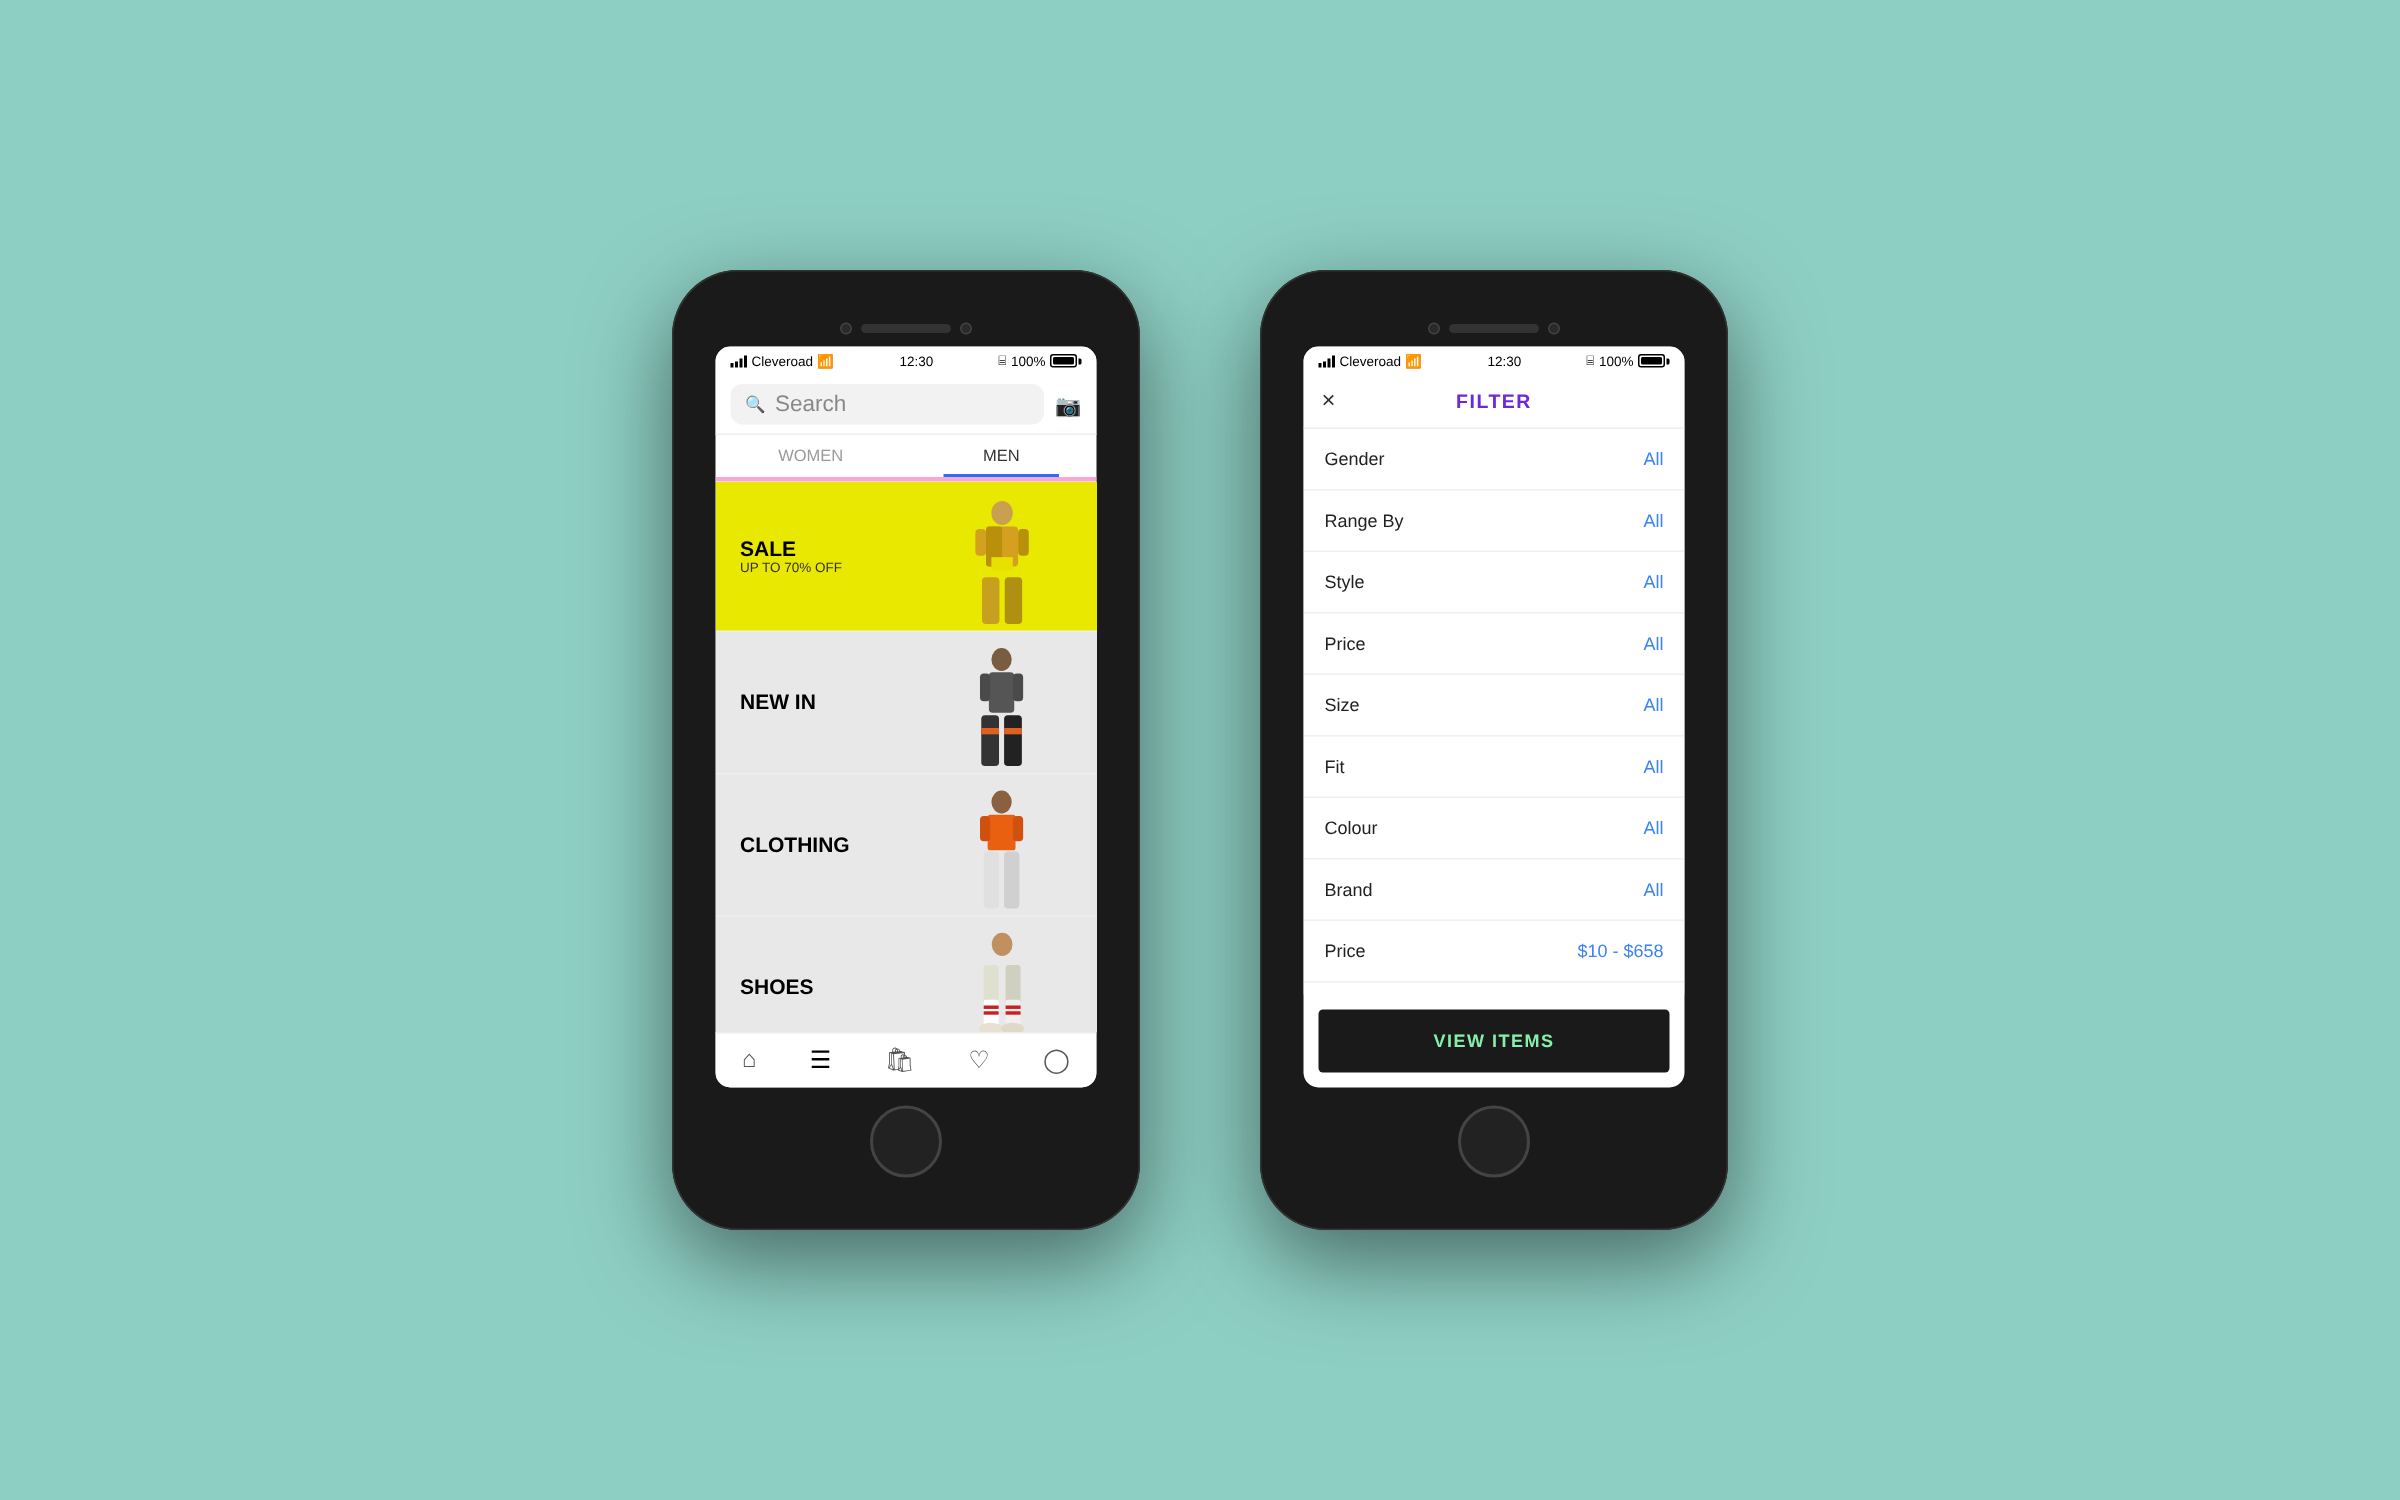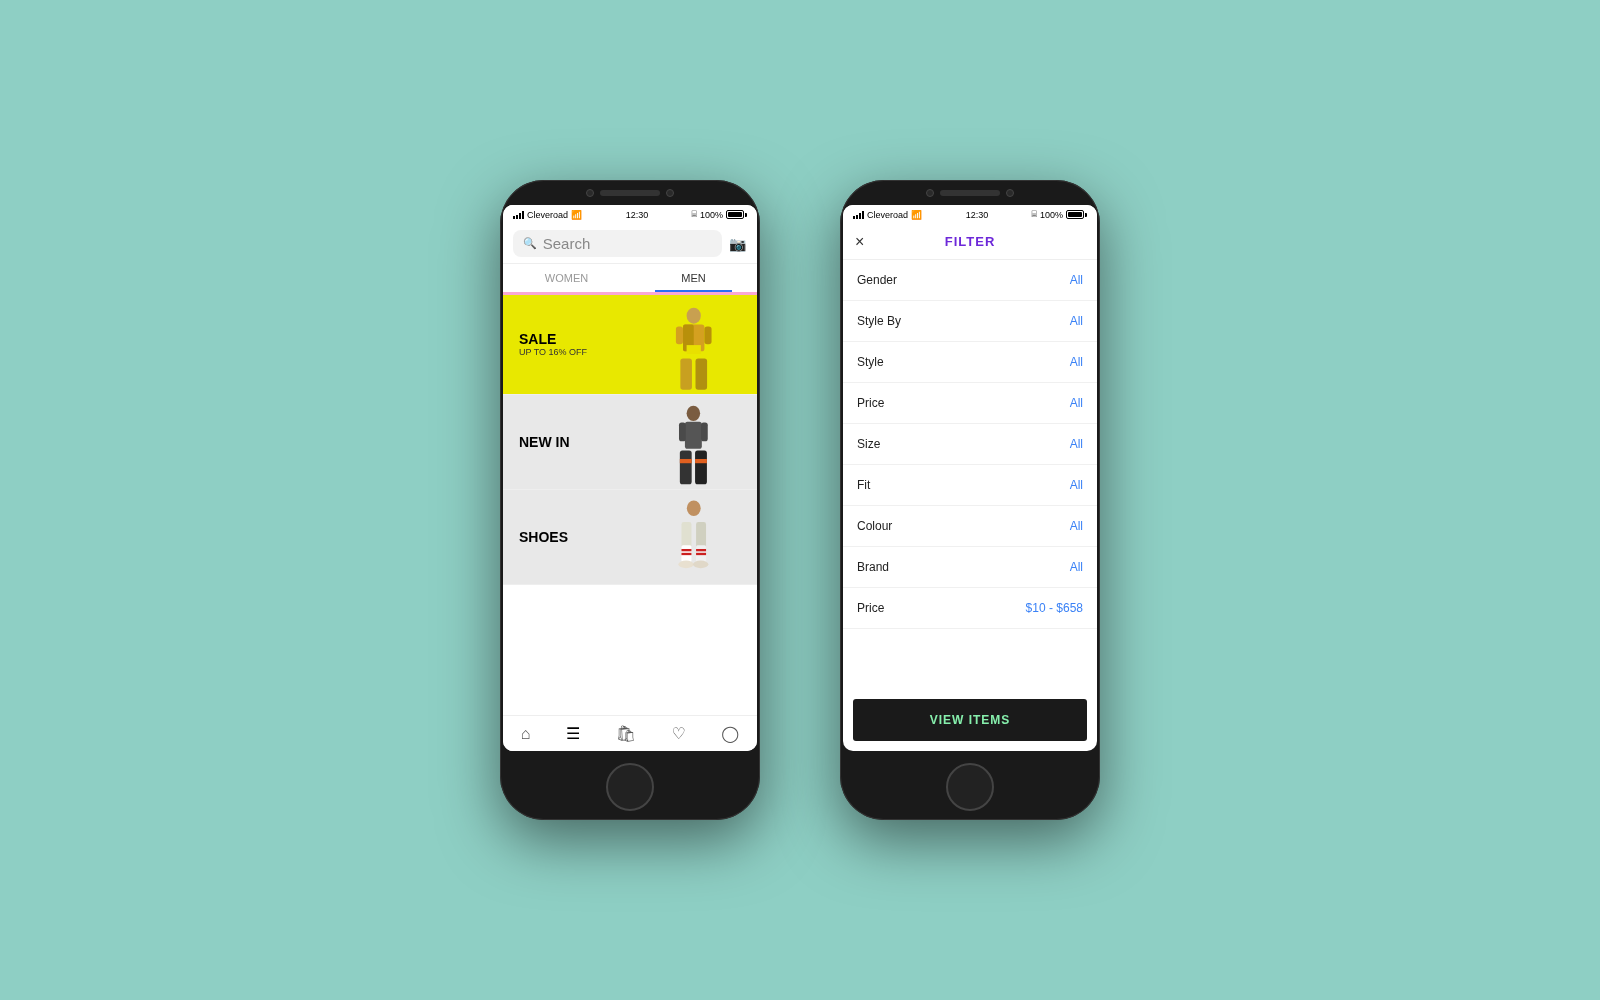--- a/index.html
+++ b/index.html
@@ -11,25 +11,25 @@
       display: flex;
       align-items: center;
       justify-content: center;
       gap: 80px;
       font-family: -apple-system, 'Helvetica Neue', Arial, sans-serif;
       overflow: hidden;
     }
 
     
     .phone {
-      width: 260px;
+      width: 312px;
       height: 640px;
       background: #1a1a1a;
       border-radius: 44px;
-      padding: 3px;
+      padding: 29px;
       box-shadow: 0 20px 60px rgba(0,0,0,0.5), inset 0 0 0 1px #333;
       position: relative;
       display: flex;
       flex-direction: column;
       justify-content: flex-end;
     }
 
     .phone-top-bar {
       display: flex;
       justify-content: center;
@@ -397,21 +397,21 @@
       <div class="tab active">
         <span>MEN</span>
       </div>
     </div>
 
     <div class="categories">
 
       <div class="category-card sale">
         <div class="category-label">
           <span>SALE</span>
-          <span class="sale-sub">UP TO 16% OFF</span>
+          <span class="sale-sub">UP TO 70% OFF</span>
         </div>
         <div class="figure-container">
           <svg class="person-svg" viewBox="0 0 60 100" xmlns="http://www.w3.org/2000/svg">
 
             <ellipse cx="30" cy="12" rx="8" ry="9" fill="#c8a050"></ellipse>
             <rect x="18" y="22" width="24" height="30" rx="3" fill="#d4a020"></rect>
             <rect x="18" y="22" width="12" height="30" rx="2" fill="#b8900a"></rect>
             <rect x="15" y="60" width="13" height="35" rx="3" fill="#c8a020"></rect>
             <rect x="32" y="60" width="13" height="35" rx="3" fill="#b09010"></rect>
             <rect x="10" y="24" width="8" height="20" rx="3" fill="#d4a020"></rect>
@@ -434,20 +434,35 @@
             <rect x="39" y="22" width="8" height="22" rx="3" fill="#4a4a4a"></rect>
             <rect x="14" y="55" width="14" height="40" rx="3" fill="#333"></rect>
             <rect x="32" y="55" width="14" height="40" rx="3" fill="#222"></rect>
 
             <rect x="14" y="65" width="14" height="5" fill="#e06020"></rect>
             <rect x="32" y="65" width="14" height="5" fill="#e06020"></rect>
           </svg>
         </div>
       </div>
 
+      <div class="category-card light-bg">
+        <div class="category-label">
+          <span>CLOTHING</span>
+        </div>
+        <div class="figure-container">
+          <svg class="person-svg" viewBox="0 0 60 100" xmlns="http://www.w3.org/2000/svg">
+            <ellipse cx="30" cy="11" rx="8" ry="9" fill="#8a6040"></ellipse>
+            <rect x="19" y="21" width="22" height="28" rx="2" fill="#e86010"></rect>
+            <rect x="13" y="22" width="8" height="20" rx="3" fill="#d05010"></rect>
+            <rect x="39" y="22" width="8" height="20" rx="3" fill="#d05010"></rect>
+            <rect x="16" y="50" width="12" height="45" rx="3" fill="#e0e0e0"></rect>
+            <rect x="32" y="50" width="12" height="45" rx="3" fill="#d0d0d0"></rect>
+          </svg>
+        </div>
+      </div>
 
       <div class="category-card light-bg">
         <div class="category-label">
           <span>SHOES</span>
         </div>
         <div class="figure-container">
           <svg class="person-svg" viewBox="0 0 80 110" xmlns="http://www.w3.org/2000/svg">
 
             <ellipse cx="40" cy="12" rx="9" ry="10" fill="#c09060"></ellipse>
             <rect x="24" y="30" width="13" height="38" rx="3" fill="#e0e0d0"></rect>
@@ -522,21 +537,21 @@
     </div>
 
     <div class="filter-list">
 
       <div class="filter-row">
         <span class="filter-label">Gender</span>
         <span class="filter-value">All</span>
       </div>
 
       <div class="filter-row">
-        <span class="filter-label">Style By</span>
+        <span class="filter-label">Range By</span>
         <span class="filter-value">All</span>
       </div>
 
       <div class="filter-row">
         <span class="filter-label">Style</span>
         <span class="filter-value">All</span>
       </div>
 
       <div class="filter-row">
         <span class="filter-label">Price</span>

